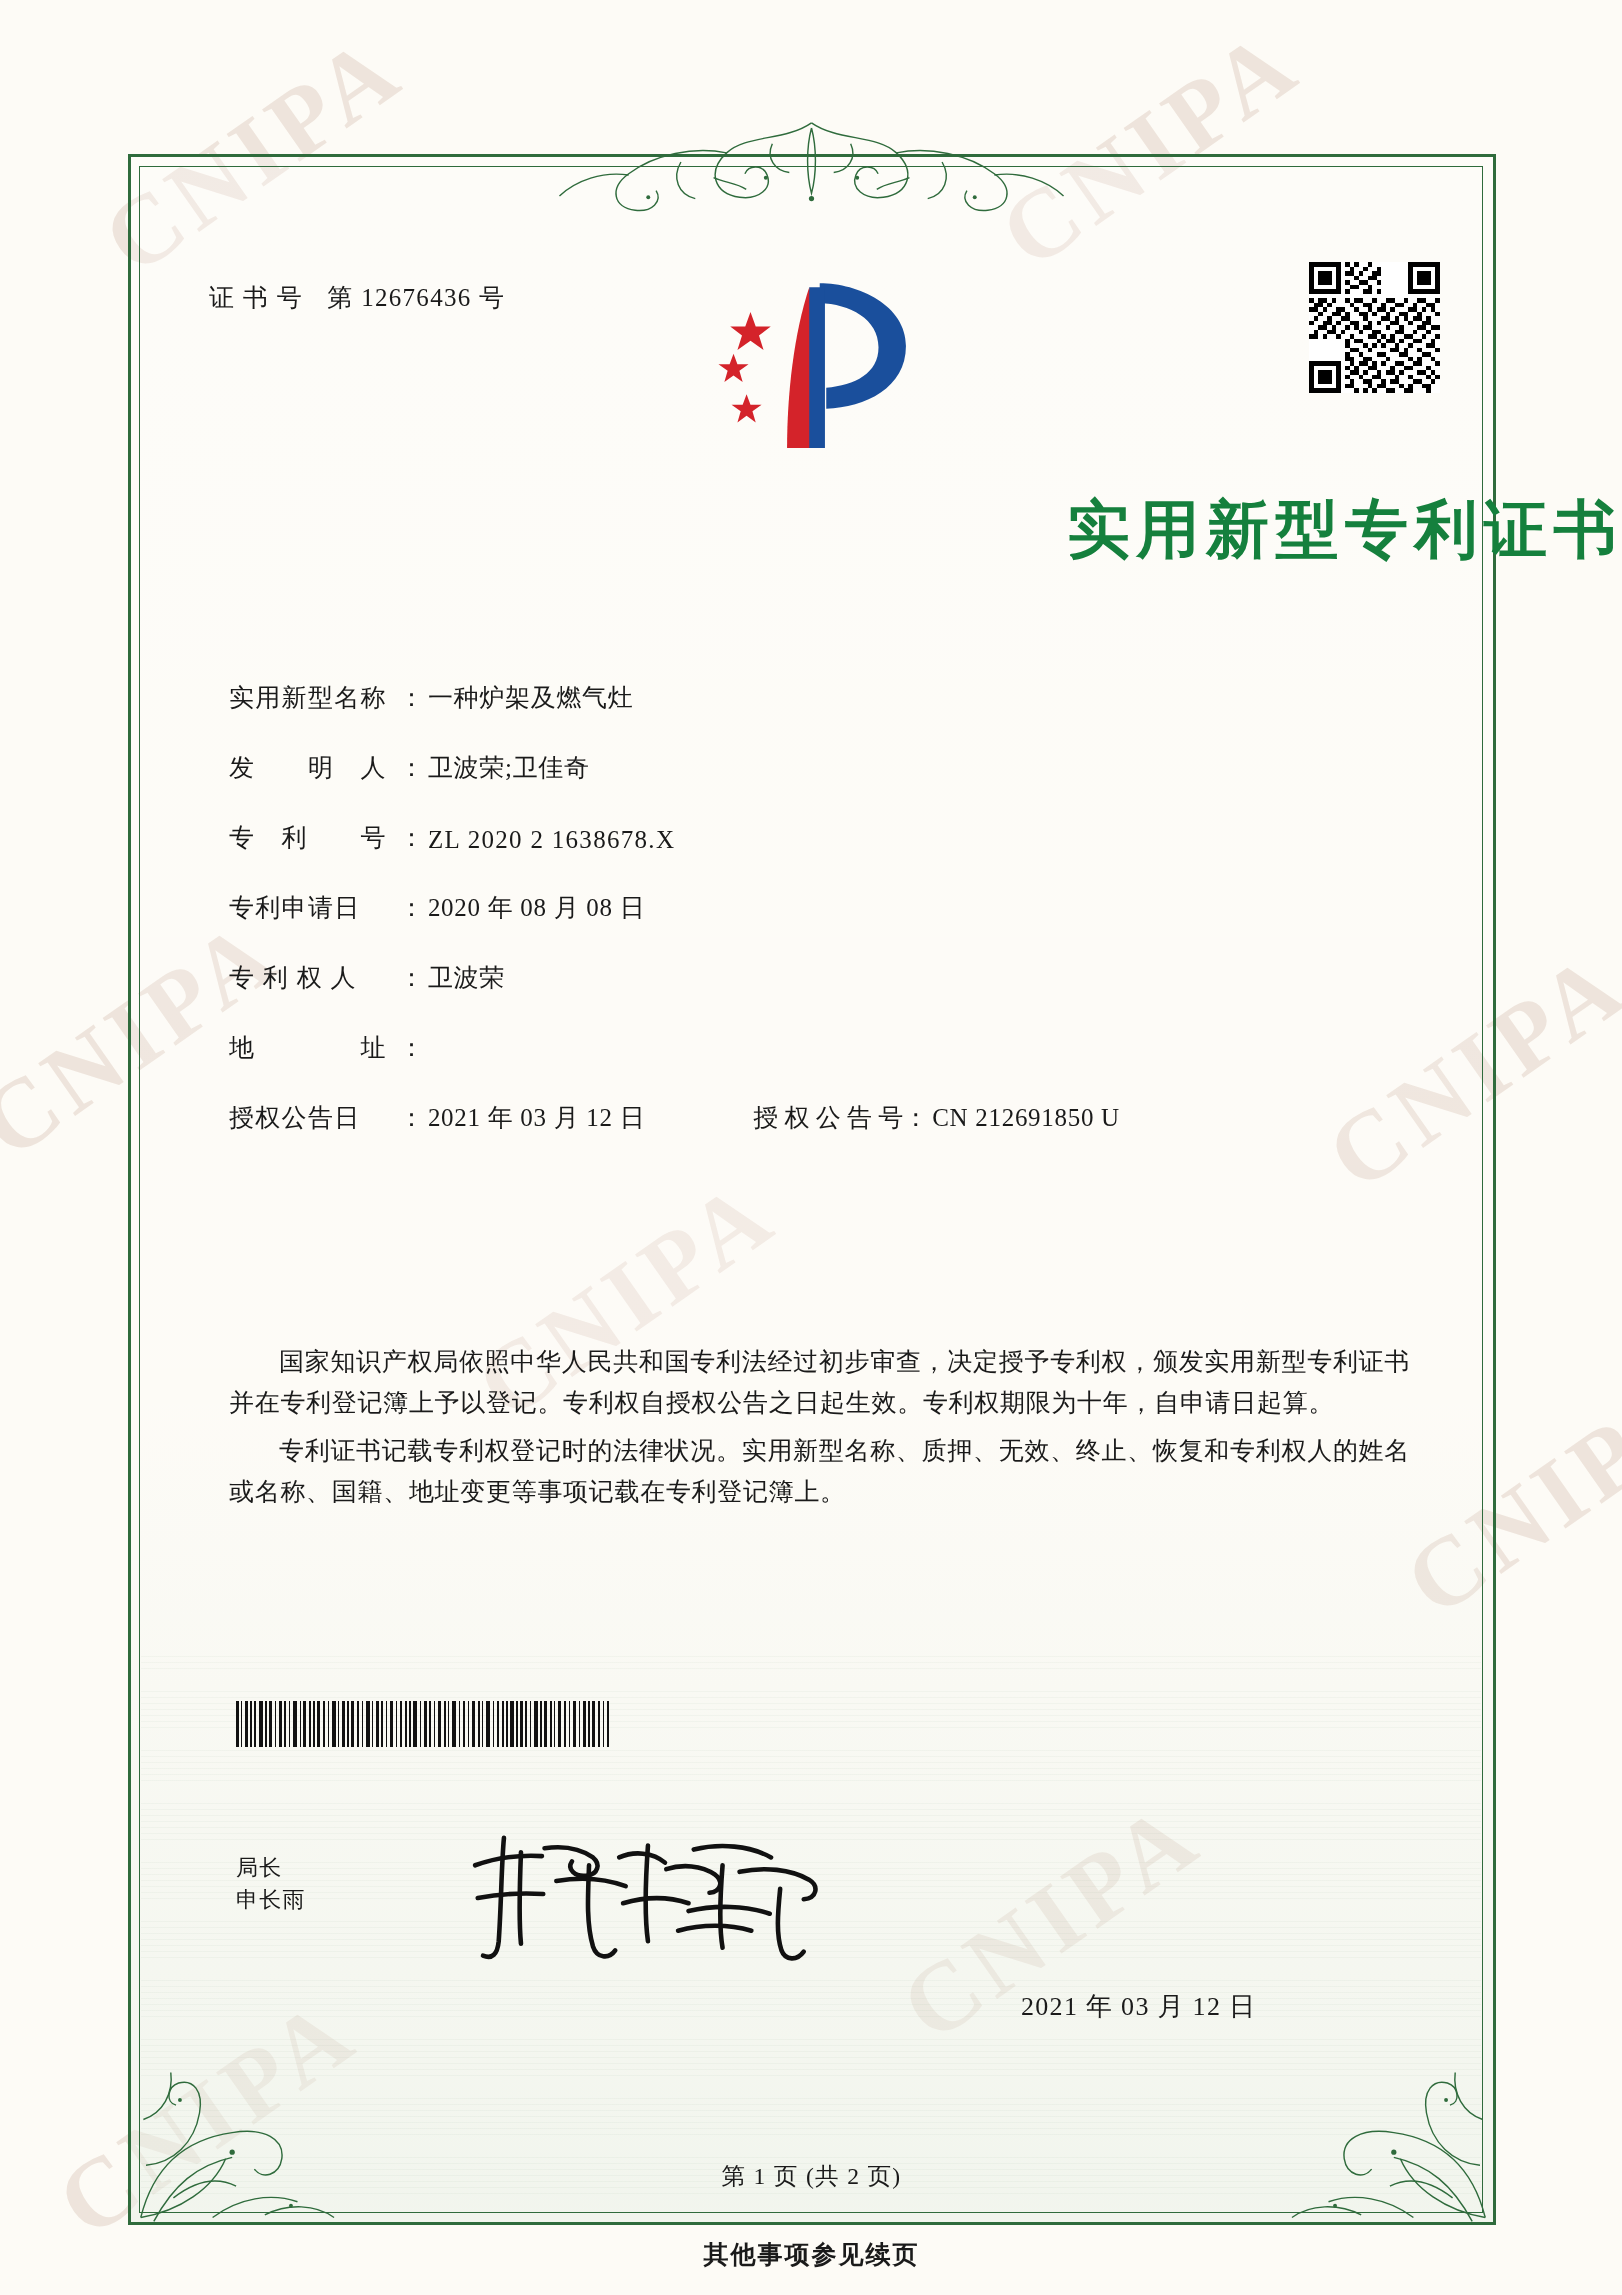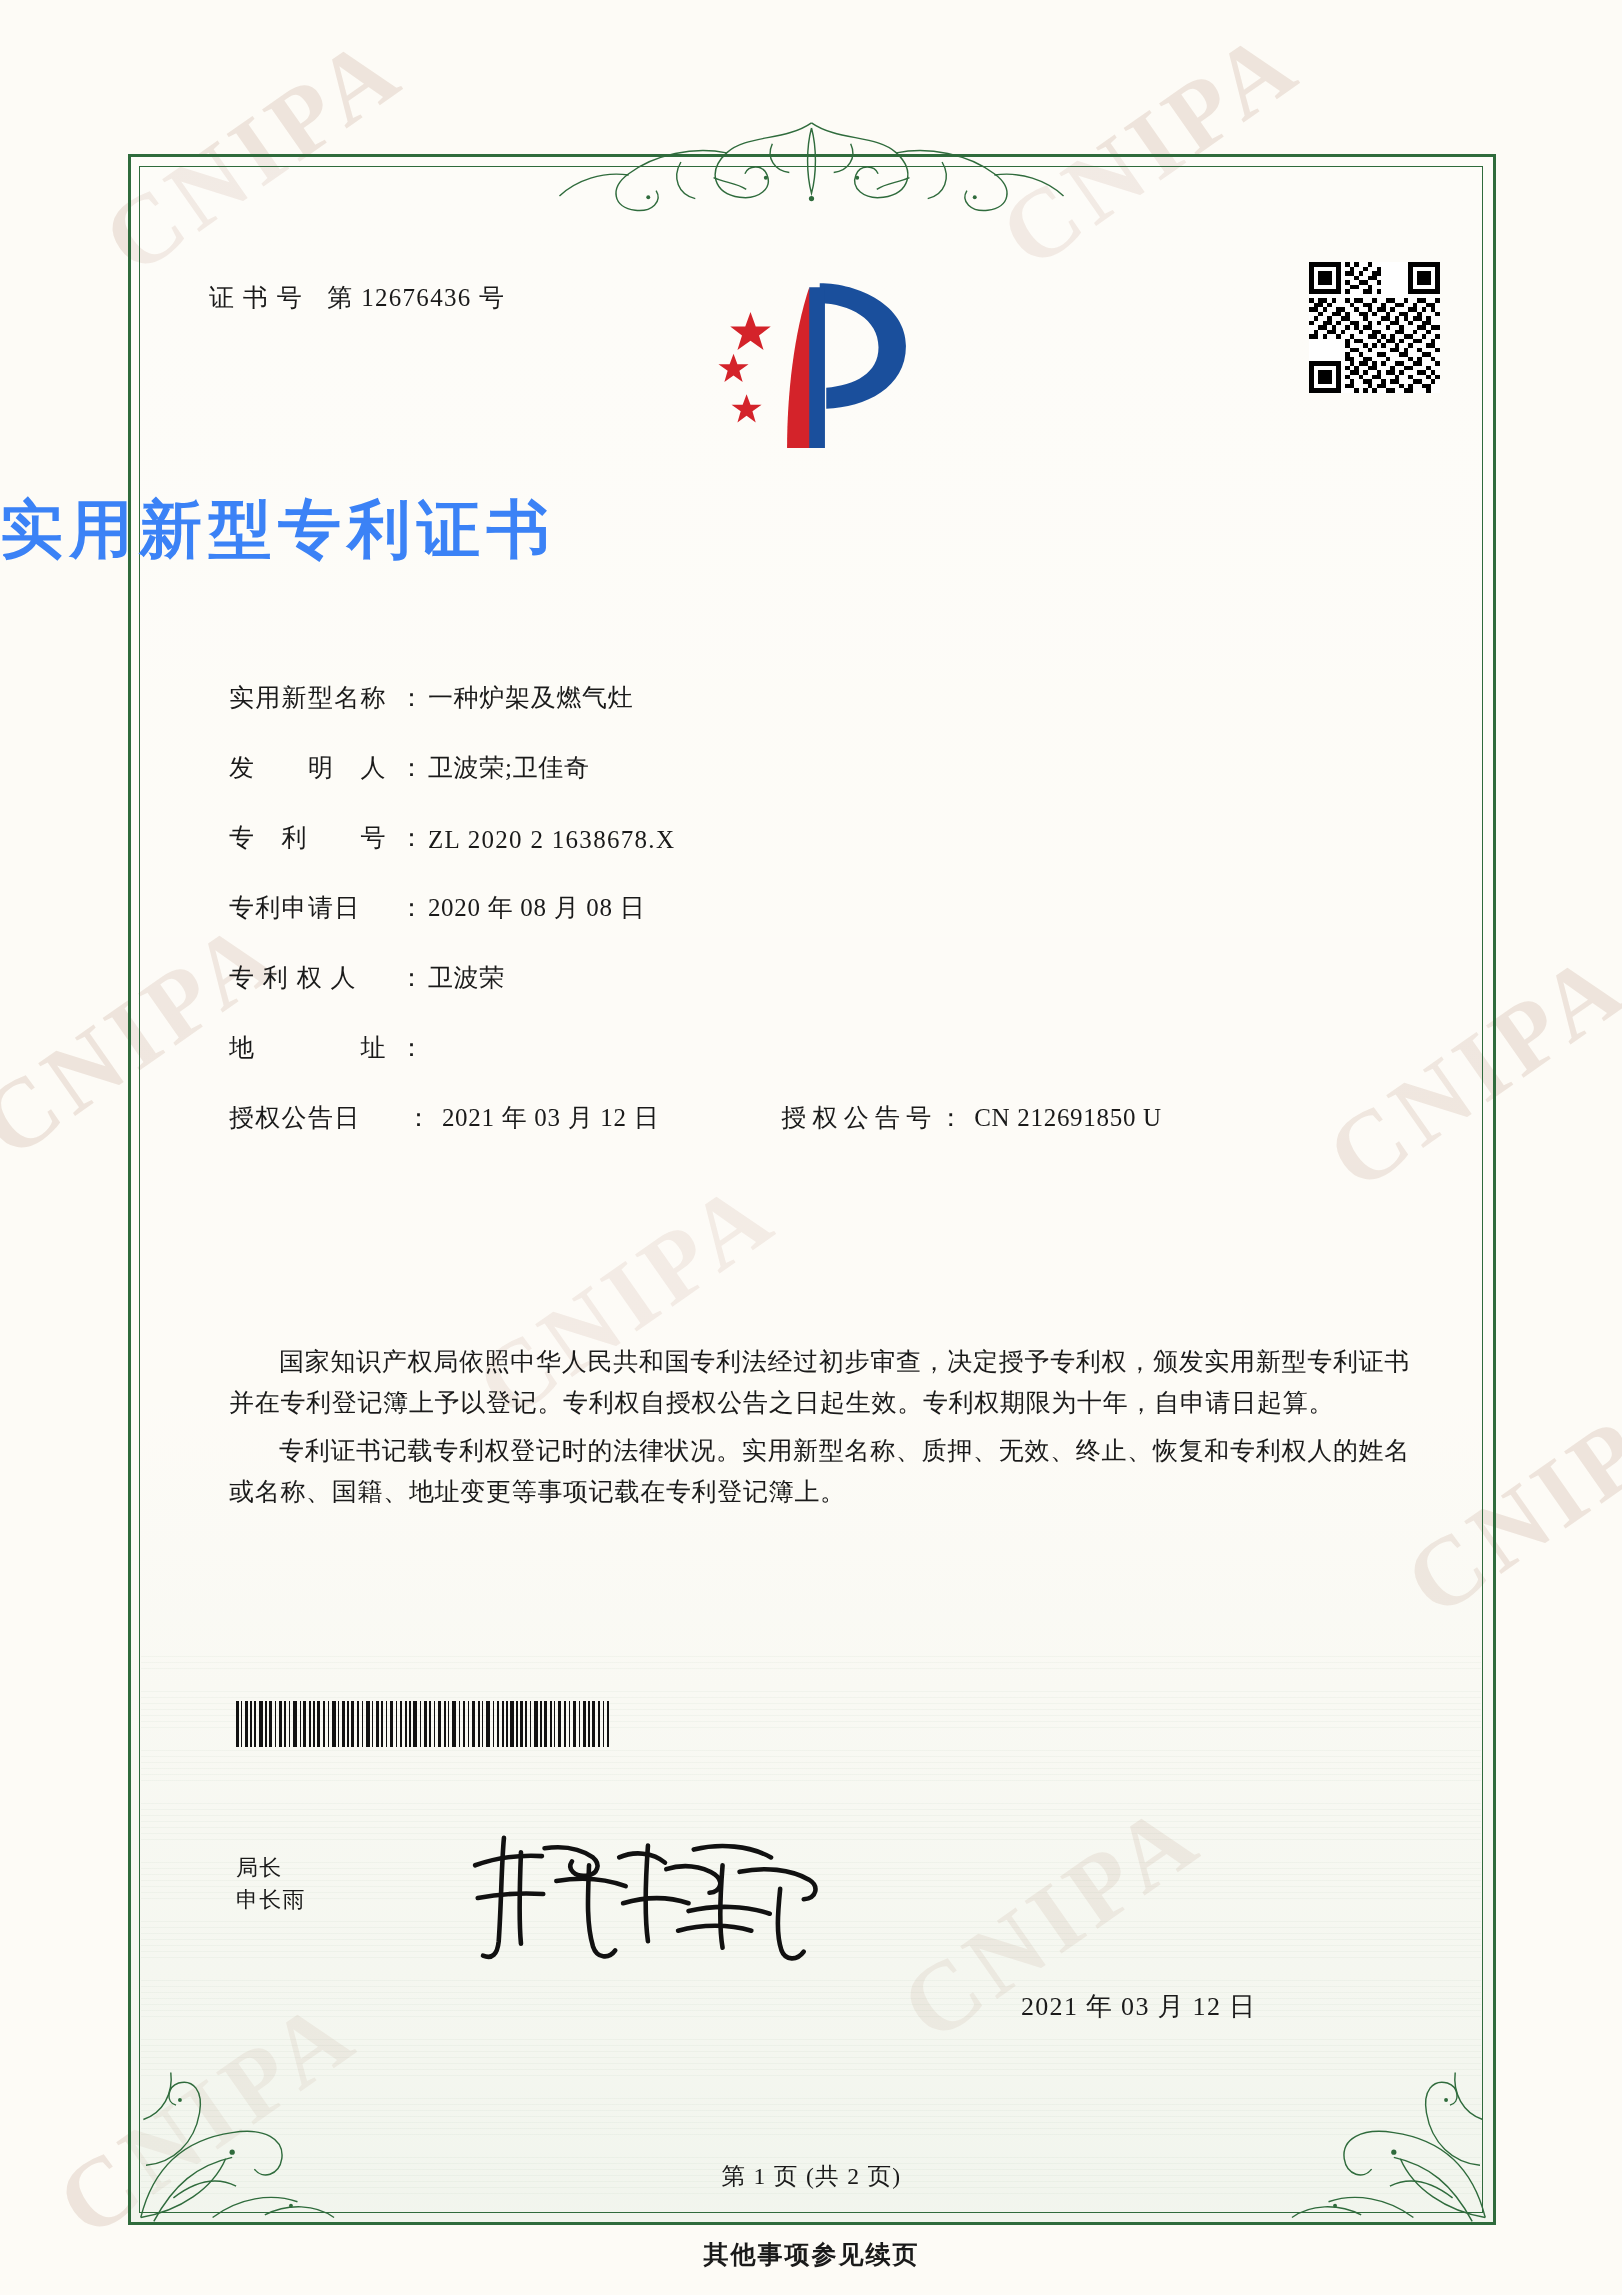--- a/index.html
+++ b/index.html
@@ -107,25 +107,25 @@
     left: 710px;
     top: 278px;
     width: 209px;
     height: 183px;
   }
   .title {
     position: absolute;
     left: 0;
     right: 0;
     top: 487px;
-    text-align: left;
+    text-align: right;
     font-size: 63px;
     font-weight: bold;
     letter-spacing: 6.5px;
-    color: #3b82f6;
+    color: #15803d;
   }
 
   
   .fields {
     position: absolute;
     left: 229px;
     top: 681px;
     width: 1178px;
     font-size: 25px;
   }
@@ -137,21 +137,21 @@
   }
   .field-label {
     display: inline-block;
     width: 170px;
     letter-spacing: 1.3px;
   }
   .field-colon { margin-right: 3.9px; }
   .field-value { letter-spacing: 0.7px; }
   .field-value.mono { font-family: "Liberation Serif", serif; letter-spacing: 1.3px; }
 
-  .pub-row { display: flex; align-items: baseline; white-space: nowrap; gap: 7px; }
+  .pub-row { display: flex; align-items: baseline; white-space: nowrap; }
   .pub-gap { display: inline-block; width: 108px; }
 
   
   .paragraphs {
     position: absolute;
     left: 229px;
     top: 1341px;
     width: 1181px;
     font-size: 25px;
     line-height: 1.65;

